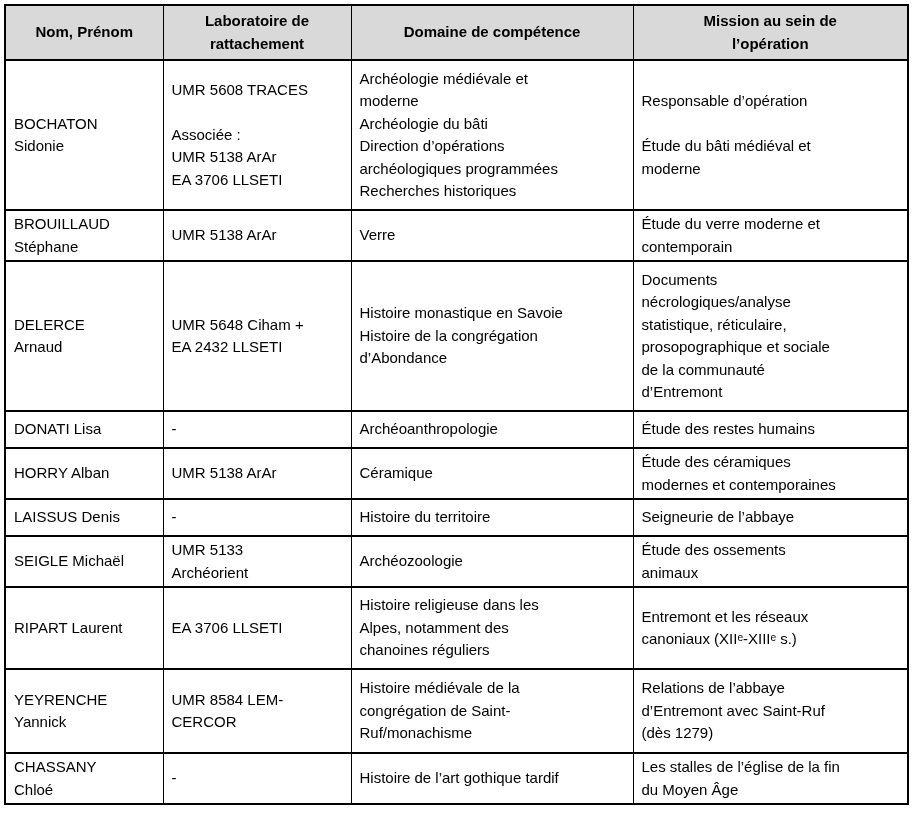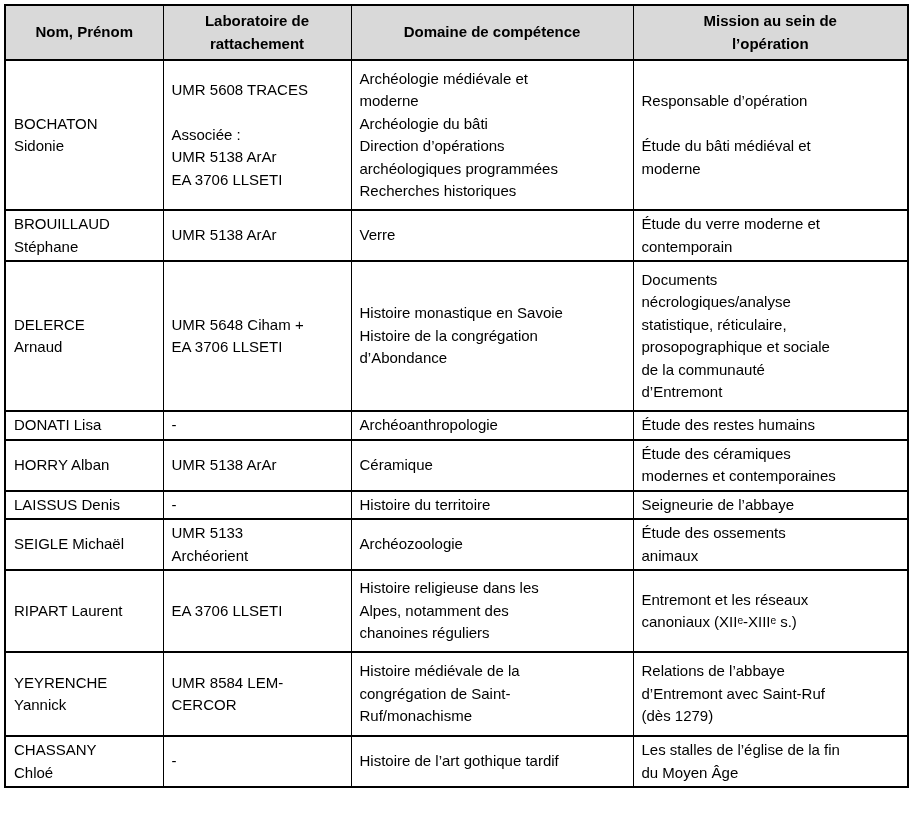--- a/index.html
+++ b/index.html
@@ -48,21 +48,21 @@
     padding: 4px 6px;
   }
   tbody td { text-align: left; }
   tr.rh-head { height: 50px; padding-left: 10px; }
   tr.rh-150  { height: 150px; }
   tr.rh-82   { height: 82px; }
   tr.rh-78   { height: 84px; }
   tr.rh-54   { height: 46px; }
   tr.rh-52   { height: 44px; }
   tr.rh-46   { height: 46px; }
-  tr.rh-28   { height: 28px; }
+  tr.rh-28   { height: 37px; }
 </style>
 </head>
 <body>
 
 <div class="page">
   <table class="roster">
     <colgroup>
       <col class="c-name">
       <col class="c-lab">
       <col class="c-domain">
@@ -103,21 +103,21 @@
 Stéphane</td>
         <td>UMR 5138 ArAr</td>
         <td>Verre</td>
         <td>Étude du verre moderne et
 contemporain</td>
       </tr>
       <tr class="rh-150">
         <td>DELERCE
 Arnaud</td>
         <td>UMR 5648 Ciham +
-EA 3706 LLSETI</td>
+EA 2432 LLSETI</td>
         <td>Histoire monastique en Savoie
 Histoire de la congrégation
 d’Abondance</td>
         <td>Documents
 nécrologiques/analyse
 statistique, réticulaire,
 prosopographique et sociale
 de la communauté
 d’Entremont</td>
       </tr>

